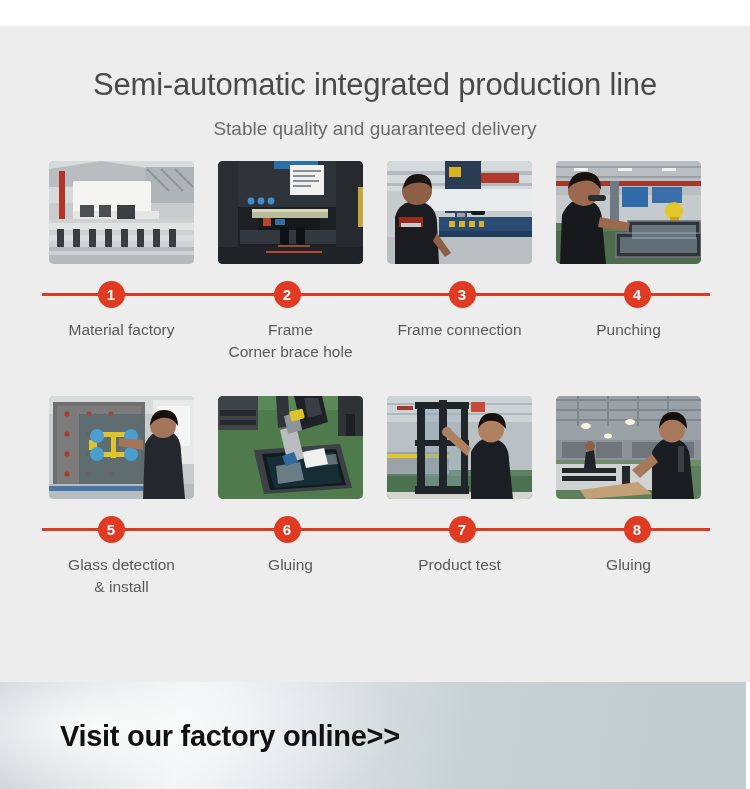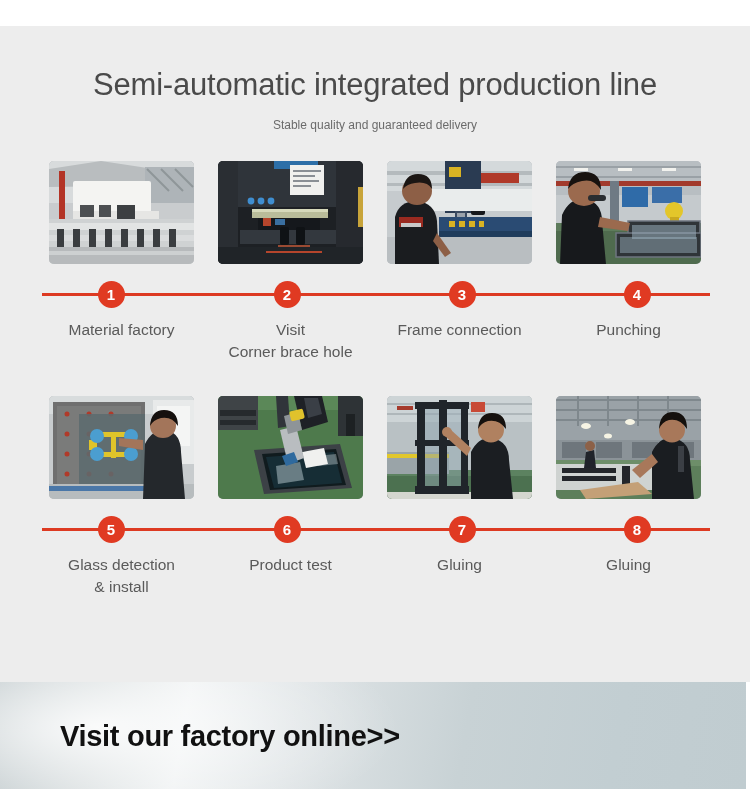--- a/index.html
+++ b/index.html
@@ -23,21 +23,21 @@
   .headings { padding-top:40px; text-align:center; }
   .main-title {
     font-size:31px;
     font-weight:400;
     color:#4a4a4a;
     letter-spacing:-0.2px;
     line-height:1.2;
   }
   .sub-title {
     margin-top:15px;
-    font-size:12px;
+    font-size:19px;
     font-weight:400;
     color:#6b6b6b;
   }
 
   
   .step-row { position:absolute; left:0; width:750px; }
   .row-1 { top:161px; }
   .row-2 { top:396px; }
 
   .thumbs {
@@ -276,21 +276,21 @@
     <div class="connector">
       <div class="conn-line"></div>
       <div class="badge b1">1</div>
       <div class="badge b2">2</div>
       <div class="badge b3">3</div>
       <div class="badge b4">4</div>
     </div>
 
     <div class="captions">
       <div class="caption">Material factory</div>
-      <div class="caption">Visit
+      <div class="caption">Frame
 Corner brace hole</div>
       <div class="caption">Frame connection</div>
       <div class="caption">Punching</div>
     </div>
   </div>
 
   <div class="step-row row-2">
 
     <div class="thumbs">
 
@@ -443,22 +443,22 @@
       <div class="conn-line"></div>
       <div class="badge b1">5</div>
       <div class="badge b2">6</div>
       <div class="badge b3">7</div>
       <div class="badge b4">8</div>
     </div>
 
     <div class="captions">
       <div class="caption">Glass detection
 &amp; install</div>
+      <div class="caption">Gluing</div>
       <div class="caption">Product test</div>
-      <div class="caption">Gluing</div>
       <div class="caption">Gluing</div>
     </div>
   </div>
 
   <div class="footer">
     <div class="footer-text">Visit our factory online&gt;&gt;</div>
   </div>
 
 </div>
 

